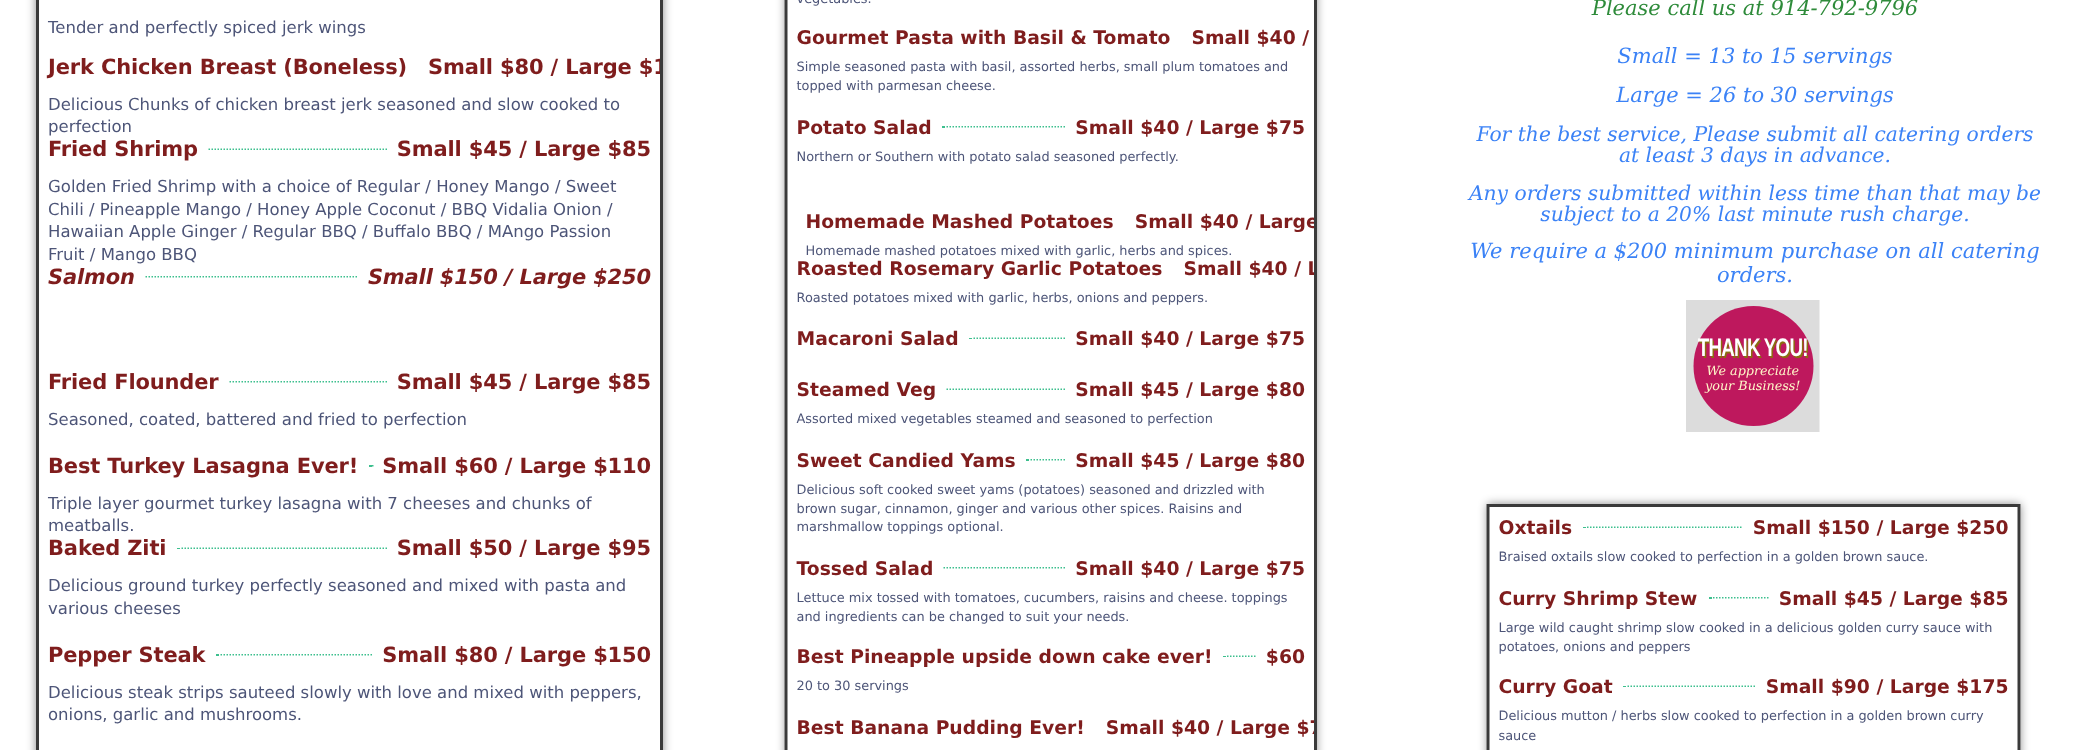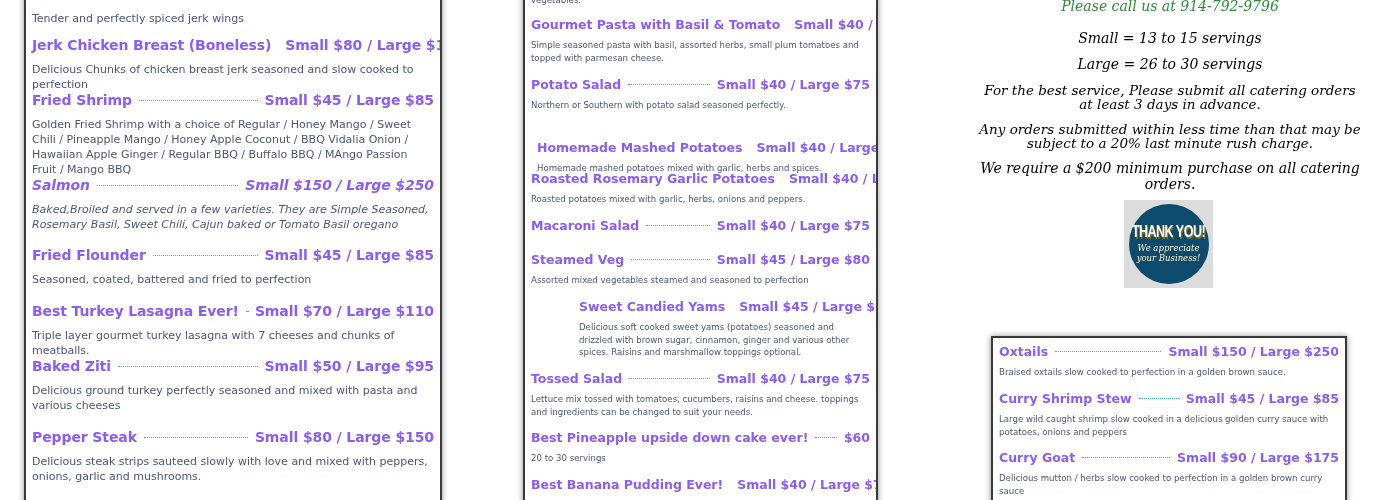--- a/index.html
+++ b/index.html
@@ -15,21 +15,21 @@
     }
     #panel-left  { left: 24px;  top: -10px; width: 418px; height: 530px; }
     #panel-mid   { left: 523px; top: -10px; width: 355px; height: 530px; }
     #panel-right { left: 991px; top: 336px; width: 356px; height: 190px; }
 
     .item { position: absolute; left: 0; right: 0; }
     .row {
       display: flex; align-items: baseline;
       white-space: nowrap;
     }
-    .name, .price { color: #8b5cf6; font-weight: bold; }
+    .name, .price { color: #7f1d1d; font-weight: bold; }
     .leader {
       flex: 1; margin: 0 7px;
       border-bottom: 1px dotted #3dbf8e;
       height: 1px; position: relative; top: -4px;
     }
     .desc { color: #4d5578; }
 
     
     #panel-left .item { padding: 0 6px 0 6px; }
     #panel-left .name, #panel-left .price { font-size: 14px; letter-spacing: -0.1px; }
@@ -46,33 +46,33 @@
     #panel-right .desc { font-size: 8.6px; line-height: 12.5px; margin-top: 7px; }
 
     .plain-desc { position: absolute; color: #4d5578; }
 
     
     .info {
       position: absolute; left: 960px; width: 420px;
       text-align: center;
       font-family: "DejaVu Serif", "Liberation Serif", serif;
       font-style: italic;
-      color: #000000;
+      color: #3b82f6;
     }
     .info.green { color: #2e8b3a; }
     .info.line { font-size: 13.5px; line-height: 14px; }
 
     .thankyou {
       position: absolute; left: 1124px; top: 200px; width: 89px; height: 88px;
       background: #dcdcdc;
       display: flex; align-items: center; justify-content: center;
     }
     .badge {
       width: 80px; height: 80px; border-radius: 50%;
-      background: #0c4a6e;
+      background: #be185d;
       display: flex; flex-direction: column; align-items: center; justify-content: center;
       text-align: center;
     }
     .badge .t1 {
       color: #ffffff; font-family: "Liberation Sans", sans-serif; font-weight: bold;
       font-size: 12.5px; letter-spacing: -0.5px; transform: scaleY(1.35);
       text-shadow: 1px 1px 0 #8a6d10;
     }
     .badge .t2 {
       color: #fff6c8; font-family: "DejaVu Serif", serif; font-style: italic;
@@ -102,37 +102,36 @@
       </div>
     <div class="desc">Golden Fried Shrimp with a choice of Regular / Honey Mango / Sweet Chili / Pineapple Mango / Honey Apple Coconut / BBQ Vidalia Onion / Hawaiian Apple Ginger / Regular BBQ / Buffalo BBQ / MAngo Passion Fruit / Mango BBQ</div>
   </div>
 
   <div class="item" style="top:185px;font-style:italic;">
     <div class="row">
         <span class="name">Salmon</span>
         <span class="leader"></span>
         <span class="price">Small $150 / Large $250</span>
       </div>
-    <div class="desc">Baked,Broiled and served in a few varieties. They are Simple Seasoned, Rosemary Basil, Sweet Chili, Cajun baked or Tomato Basil oregano</div>
   </div>
 
   <div class="item" style="top:255px;">
     <div class="row">
         <span class="name">Fried Flounder</span>
         <span class="leader"></span>
         <span class="price">Small $45 / Large $85</span>
       </div>
     <div class="desc">Seasoned, coated, battered and fried to perfection</div>
   </div>
 
   <div class="item" style="top:311px;">
     <div class="row">
         <span class="name">Best Turkey Lasagna Ever!</span>
         <span class="leader"></span>
-        <span class="price">Small $70 / Large $110</span>
+        <span class="price">Small $60 / Large $110</span>
       </div>
     <div class="desc">Triple layer gourmet turkey lasagna with 7 cheeses and chunks of meatballs.</div>
   </div>
 
   <div class="item" style="top:366px;">
     <div class="row">
         <span class="name">Baked Ziti</span>
         <span class="leader"></span>
         <span class="price">Small $50 / Large $95</span>
       </div>
@@ -198,21 +197,21 @@
 
   <div class="item" style="top:260px;">
     <div class="row">
         <span class="name">Steamed Veg</span>
         <span class="leader"></span>
         <span class="price">Small $45 / Large $80</span>
       </div>
     <div class="desc">Assorted mixed vegetables steamed and seasoned to perfection</div>
   </div>
 
-  <div class="item" style="top:307px;margin-left:48px;">
+  <div class="item" style="top:307px;">
     <div class="row">
         <span class="name">Sweet Candied Yams</span>
         <span class="leader"></span>
         <span class="price">Small $45 / Large $80</span>
       </div>
     <div class="desc">Delicious soft cooked sweet yams (potatoes) seasoned and drizzled with brown sugar, cinnamon, ginger and various other spices. Raisins and marshmallow toppings optional.</div>
   </div>
 
   <div class="item" style="top:379px;">
     <div class="row">

